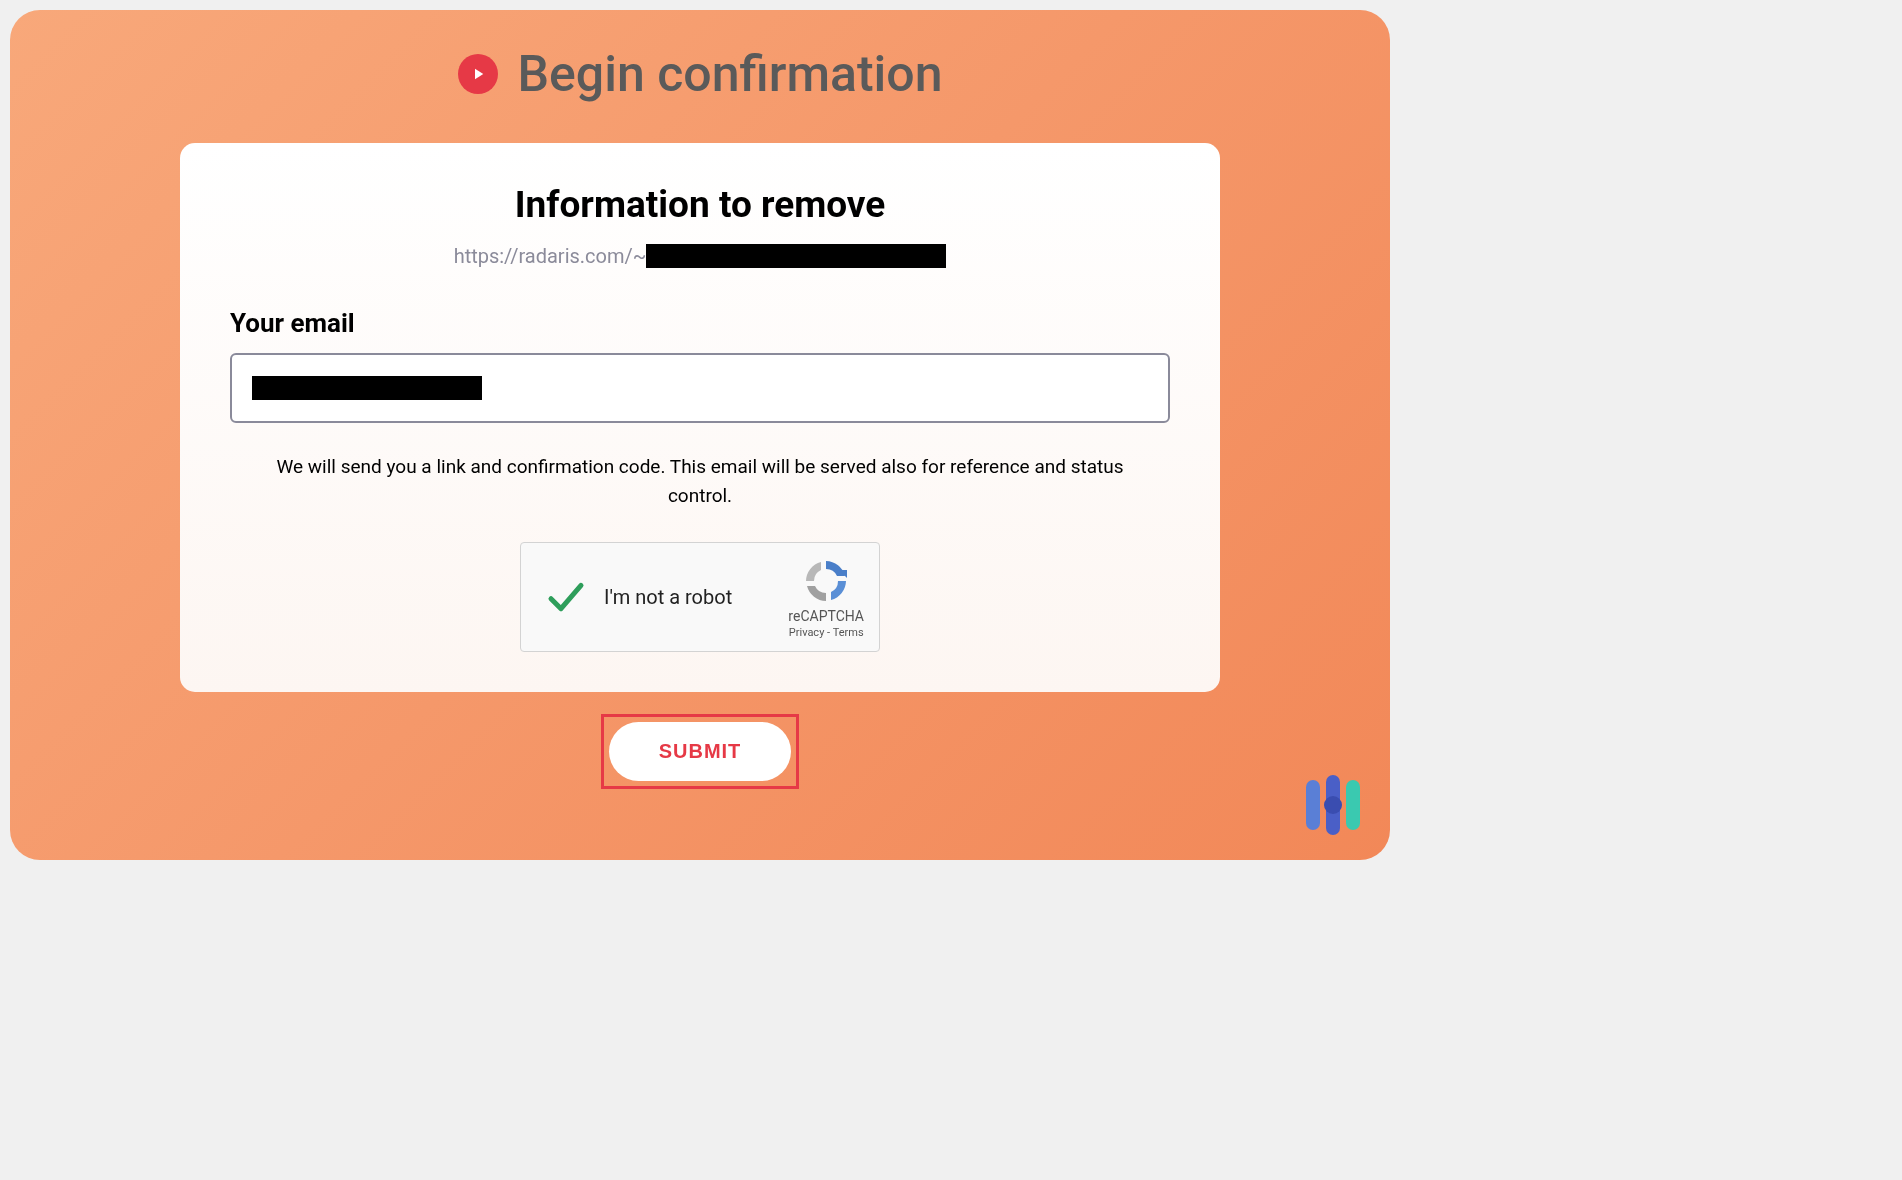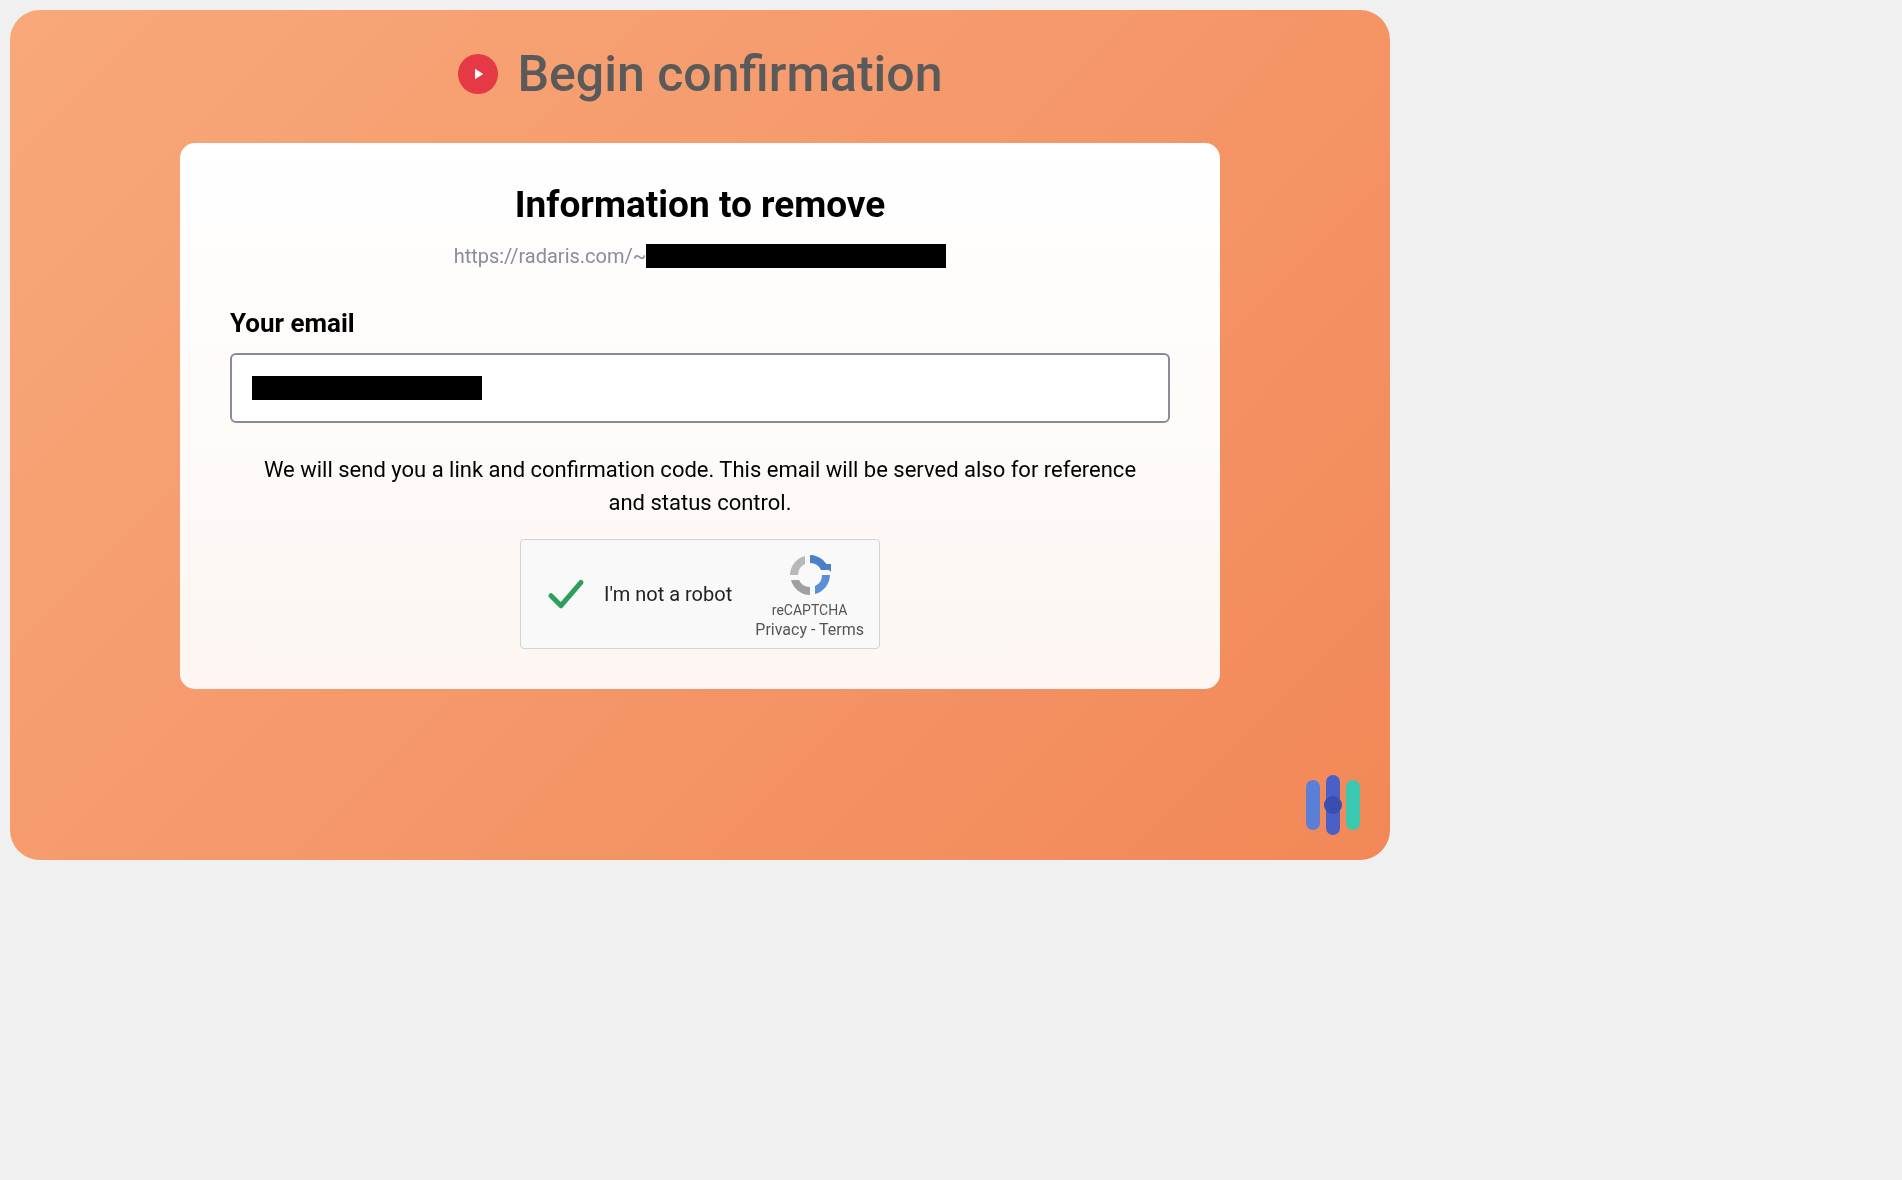--- a/index.html
+++ b/index.html
@@ -96,25 +96,25 @@
       display: flex;
       align-items: center;
     }
     .redacted-email {
       display: inline-block;
       width: 230px;
       height: 24px;
       background: #000;
     }
     .helper-text {
-      font-size: 22px;
+      font-size: 19px;
       color: #000;
       text-align: center;
       line-height: 1.5;
-      margin-bottom: 20px;
+      margin-bottom: 32px;
       padding: 0 30px;
     }
     .recaptcha-box {
       width: 360px;
       height: 110px;
       margin: 0 auto;
       background: #f9f9f9;
       border: 1px solid #d3d3d3;
       border-radius: 4px;
       display: flex;
@@ -140,21 +140,21 @@
     }
     .recaptcha-logo {
       width: 50px;
       height: 50px;
     }
     .recaptcha-brand {
       font-size: 14px;
       color: #555;
     }
     .recaptcha-links {
-      font-size: 16px;
+      font-size: 11px;
       color: #555;
     }
     .recaptcha-links span {
       cursor: pointer;
     }
     .submit-wrapper {
       display: flex;
       justify-content: center;
       margin-top: 22px;
     }
@@ -266,20 +266,25 @@
         </div>
         <div class="recaptcha-brand">reCAPTCHA</div>
         <div class="recaptcha-links">
           <span>Privacy</span><span> - </span><span>Terms</span>
         </div>
       </div>
     </div>
 
   </div>
 
+  <div class="submit-wrapper">
+    <div class="submit-highlight">
+      <button class="submit-button">SUBMIT</button>
+    </div>
+  </div>
 
   <div class="corner-bars">
     <div class="bar bar1"></div>
     <div class="bar2-wrap">
       <div class="bar2"></div>
       <div class="bar2-dot"></div>
     </div>
     <div class="bar bar3"></div>
   </div>
 

